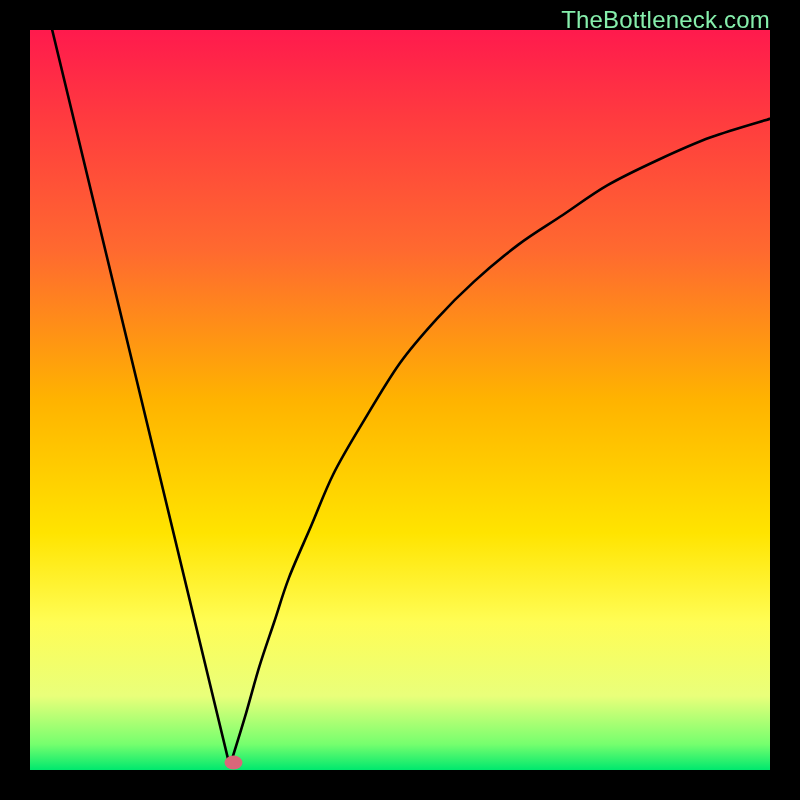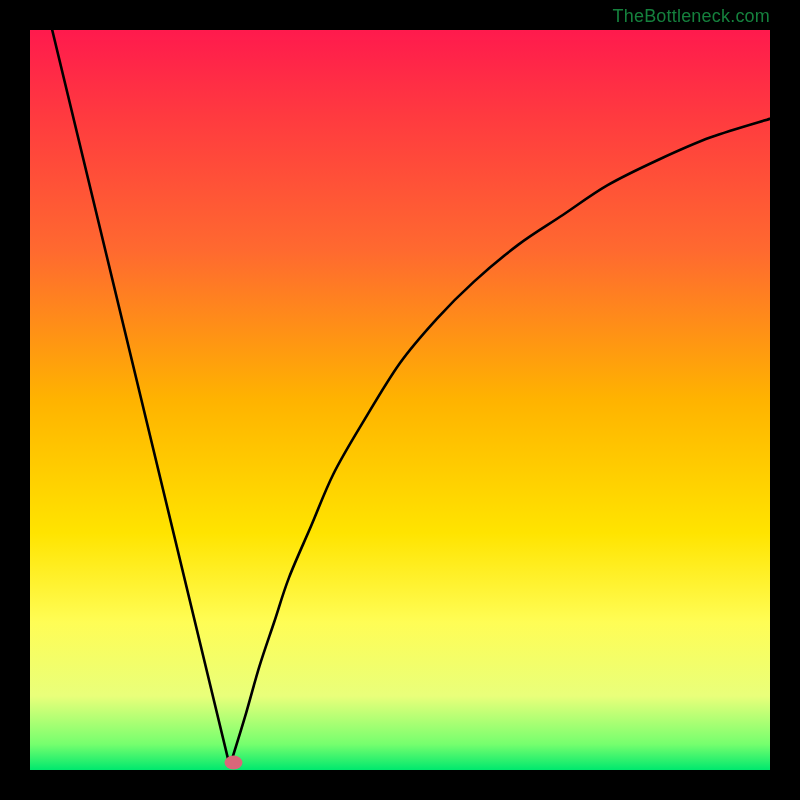--- a/index.html
+++ b/index.html
@@ -23,22 +23,22 @@
     position: absolute;
     left: 0;
     top: 0;
     width: 740px;
     height: 740px;
   }
   .watermark {
     position: absolute;
     top: 6px;
     right: 30px;
-    color: #15803d;
-    font-size: 18px;
+    color: #86efac;
+    font-size: 24px;
     font-weight: 500;
     letter-spacing: 0.2px;
     user-select: none;
   }
 </style>
 </head>
 <body>
 
 <div class="watermark">TheBottleneck.com</div>
 

